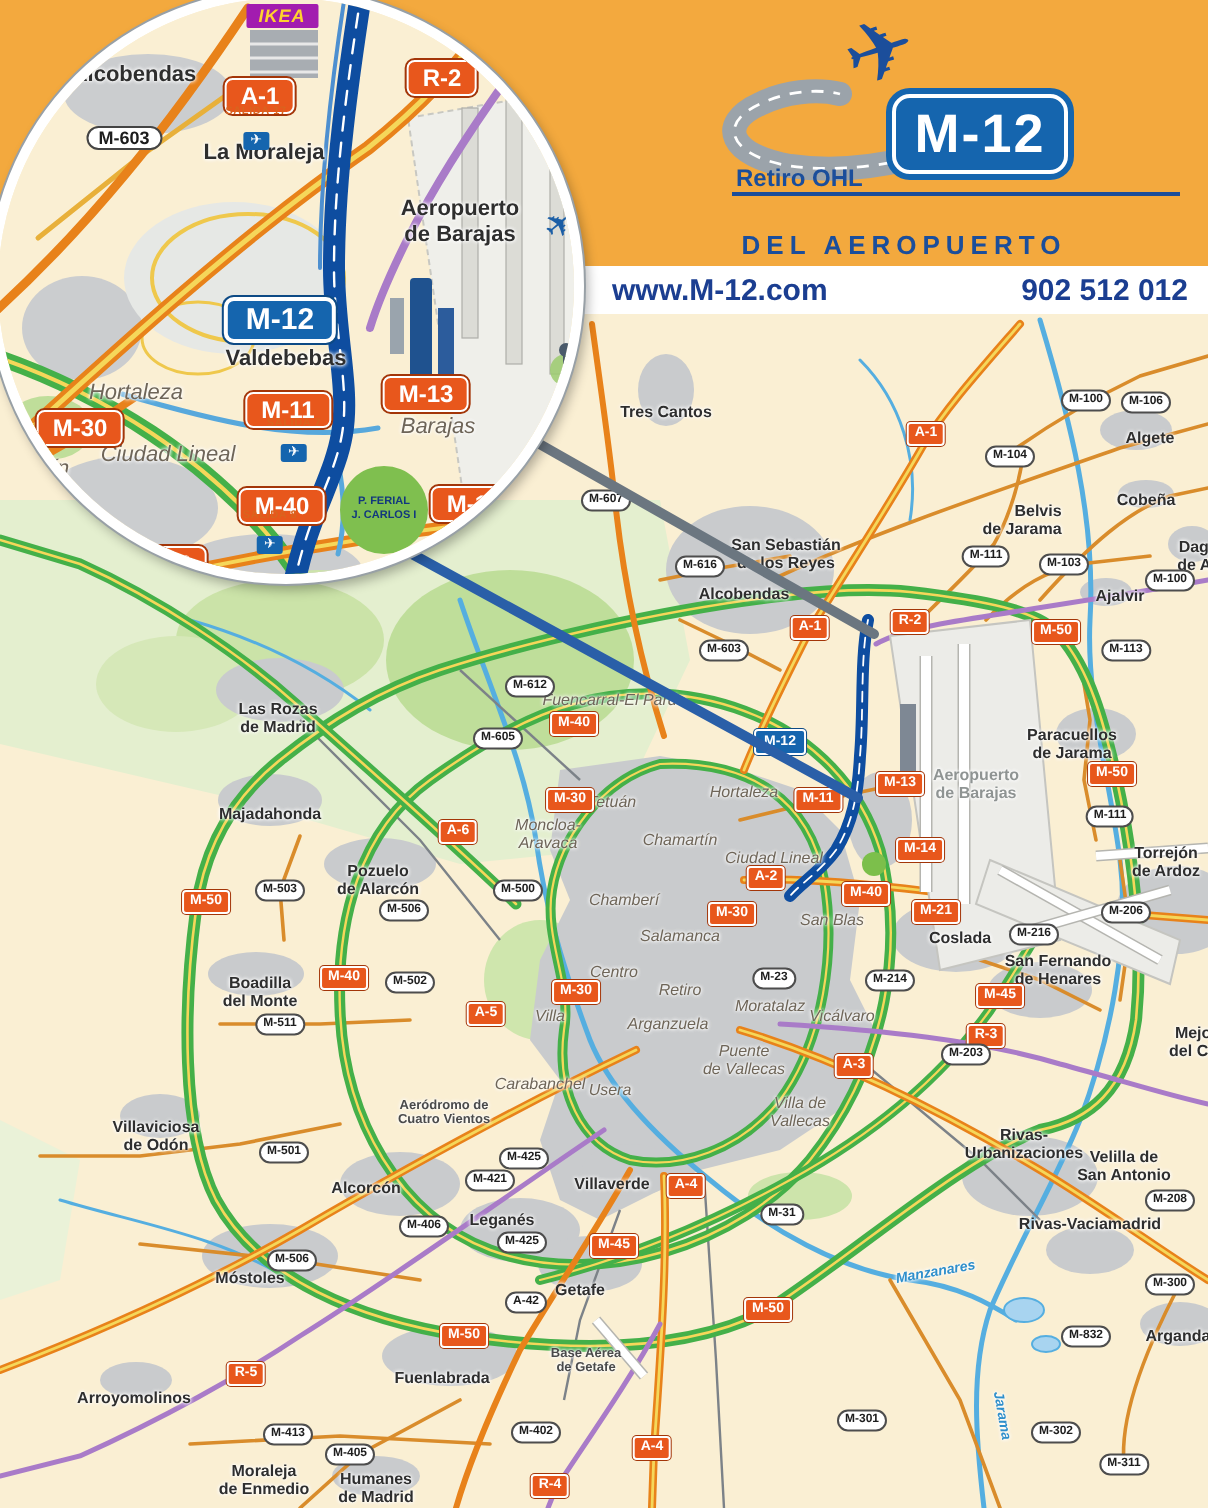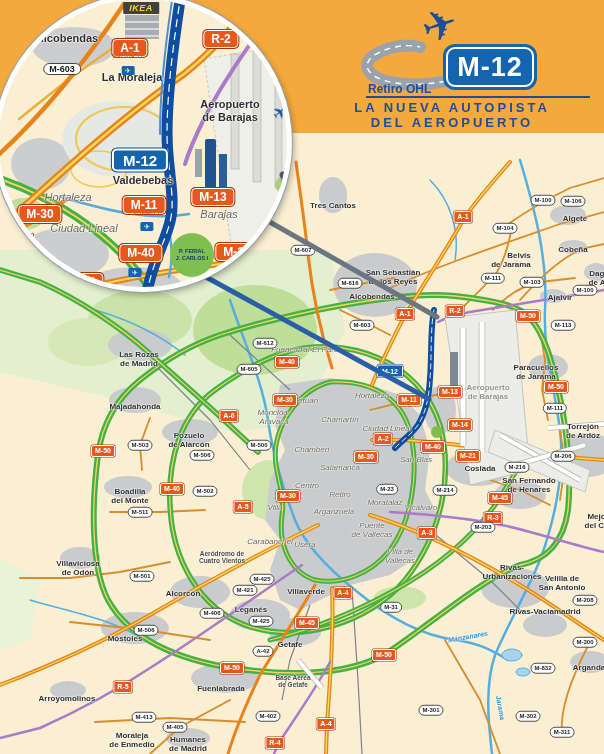--- a/index.html
+++ b/index.html
@@ -32,21 +32,21 @@
   #inset .district-label{font-size:11px;}
   #inset-signs .sign-red{background:var(--sign-red);color:#fff;font-size:12px;padding:1px 7px;border-radius:4px;
       border:1px solid #fff;box-shadow:0 0 0 1px #a33508;}
   #inset-signs .sign-blue{background:var(--sign-blue);color:#fff;font-size:15px;padding:1px 9px;border-radius:5px;
       border:2px solid #fff;box-shadow:0 0 0 1px #0d4a85;}
   #inset-signs .sign-oval{background:#fff;color:#1d1d1d;font-size:9px;padding:0 5px;border-radius:9px;border:1px solid #444;}
   .salida{position:absolute;transform:translate(-50%,-50%);text-align:center;}
   .salida-label{display:block;font-size:5.5px;font-weight:bold;color:#d9641f;letter-spacing:.3px;}
   .salida-icon{display:inline-block;width:13px;height:9px;background:#1565AE;border-radius:1.5px;color:#fff;
       font-size:7px;line-height:9px;text-align:center;}
-  #ikea-sign{position:absolute;left:142px;top:9px;transform:translate(-50%,-50%);background:#404040;color:#FFD22E;
+  #ikea-sign{position:absolute;left:142px;top:9px;transform:translate(-50%,-50%);background:#a21caf;color:#FFD22E;
       font-size:9px;font-weight:bold;font-style:italic;padding:1px 6px;border-radius:1px;letter-spacing:.5px;z-index:3;}
   #ferial{position:absolute;left:193px;top:256px;transform:translate(-50%,-50%);width:44px;height:44px;border-radius:50%;
       background:#7FBF4F;color:#12387e;font-size:5.5px;font-weight:bold;display:flex;align-items:center;justify-content:center;
       text-align:center;white-space:pre;line-height:1.2;z-index:3;}
   #inset-plane{position:absolute;left:281px;top:114px;transform:translate(-50%,-50%) rotate(-40deg);color:#1B5EA6;font-size:17px;}
   
   #banner{position:absolute;left:0;top:0;width:604px;height:133px;background:var(--banner-bg);z-index:40;}
   #banner-plane{position:absolute;left:440px;top:26px;transform:translate(-50%,-50%) rotate(-18deg);
       color:var(--banner-blue);font-size:42px;line-height:1;}
   #grupo{position:absolute;left:368px;top:82px;font-size:12px;font-weight:bold;color:var(--banner-blue);}
@@ -384,22 +384,25 @@
     <svg class="abs" width="304" height="133" style="left:300px;top:0">
       <g transform="translate(-300,0)">
         <path d="M505,55 C480,78 430,88 395,83 C365,78 358,62 380,52 C392,46 408,44 420,47" fill="none" stroke="#9BA3AA" stroke-width="12" stroke-linecap="round"></path>
         <path d="M505,55 C480,78 430,88 395,83 C365,78 358,62 380,52 C392,46 408,44 420,47" fill="none" stroke="#FFFFFF" stroke-width="1.4" stroke-dasharray="6 5"></path>
       </g>
     </svg>
     <div id="banner-plane">✈</div>
     <div id="grupo">Retiro OHL</div>
     <div id="shield">M-12</div>
     <div id="brand-divider"></div>
-    <div id="tag1" class="tagline">LA NUEVA AUTOPISTA</div>
     <div id="tag2" class="tagline">DEL AEROPUERTO</div>
+  </div>
+  <div id="strip">
+    <span>www.M-12.com</span>
+    <span>902 512 012</span>
   </div>
 
   <div id="inset">
     <svg width="298" height="298" viewBox="0 0 298 298">
       <rect width="298" height="298" fill="#FAEFD3"></rect>
       <g fill="#CBCDCF">
         <ellipse cx="75" cy="48" rx="42" ry="20"></ellipse>
         <ellipse cx="42" cy="165" rx="30" ry="26"></ellipse>
         <ellipse cx="65" cy="255" rx="45" ry="26"></ellipse>
         <ellipse cx="135" cy="288" rx="48" ry="20"></ellipse>

